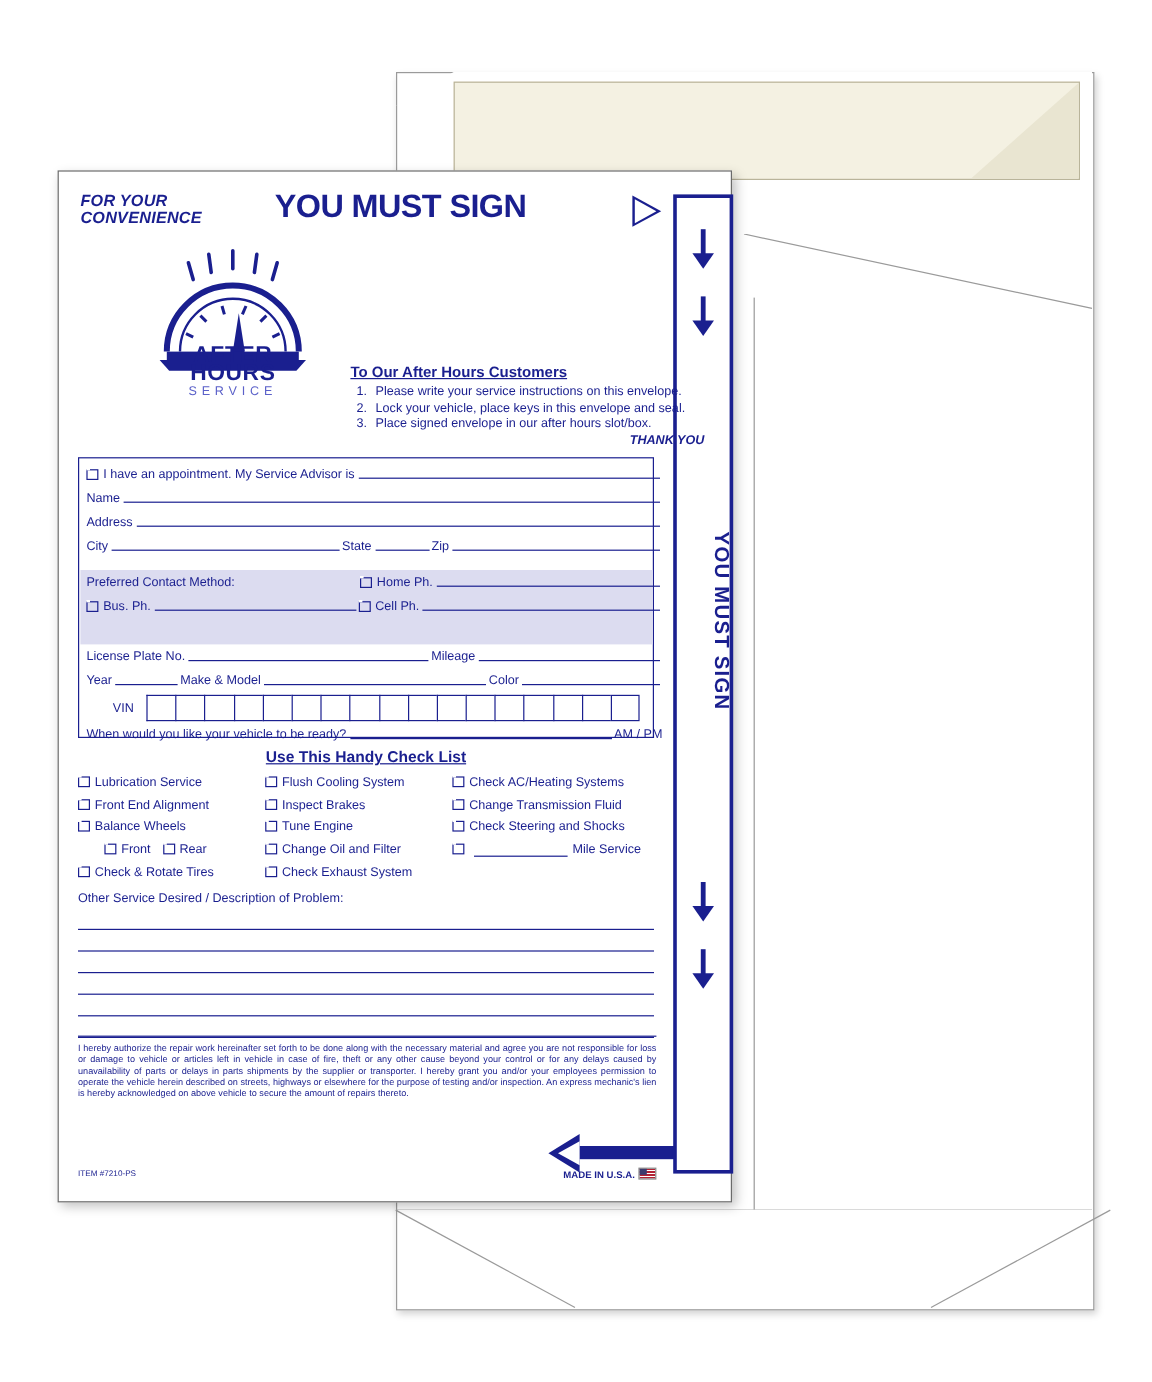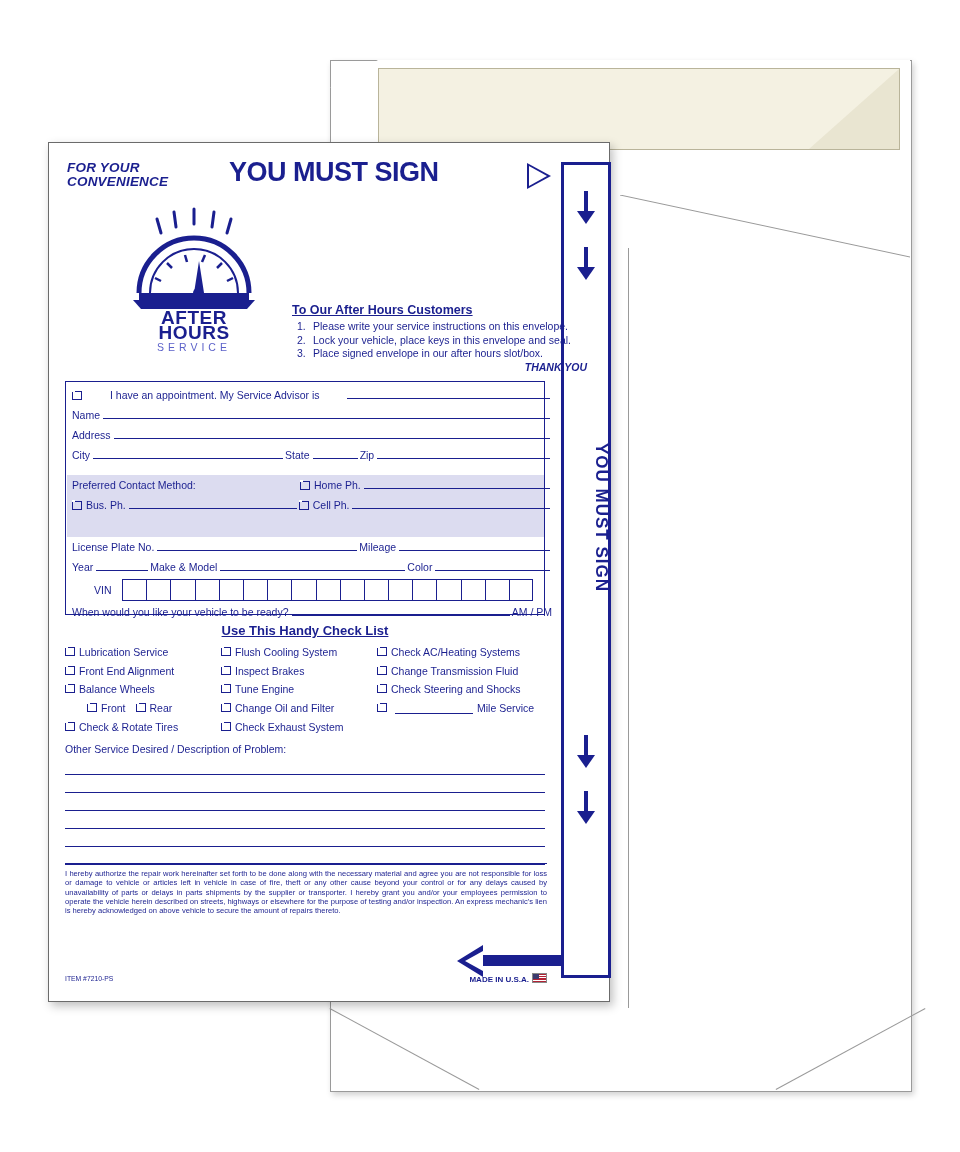--- a/index.html
+++ b/index.html
@@ -121,21 +121,21 @@
     border-right:18px solid #ffffff;
   }
   .band-bottom-bar{
     position:absolute;left:430px;top:812px;width:84px;height:11px;background:#1a1f8f;
   }
 
   
   .logo{position:absolute;left:70px;top:62px;width:150px;height:110px;}
   .logo-txt{
     position:absolute;left:70px;top:146px;width:150px;text-align:center;
-    font-weight:bold;line-height:15px;margin-top:21px;
+    font-weight:bold;line-height:15px;
   }
   .logo-txt .l1{font-size:19px;letter-spacing:.5px;}
   .logo-txt .l2{font-size:19px;letter-spacing:.5px;}
   .logo-txt .l3{font-size:10.5px;letter-spacing:4px;font-weight:normal;color:#5b61c9;}
 
   
   .instr-title{
     position:absolute;left:243px;top:160px;font-weight:bold;font-size:12.5px;
     text-decoration:underline;
   }
@@ -290,21 +290,21 @@
       <div>
           <span class="n">3.</span>
           <span>Place signed envelope in our after hours slot/box.</span>
         </div>
     </div>
     <div class="thank-you">THANK YOU</div>
 
     <div class="cust-box">
       <div class="shade" style="top:93px;height:62px;"></div>
 
-      <div class="row fl" style="top:5px;gap:24px;">
+      <div class="row fl" style="top:5px;">
         <span class="chk"></span>
         <span>I have an appointment.  My Service Advisor is</span>
         <span class="rule"></span>
       </div>
 
       <div class="row fl" style="top:25px;">
         <span>Name</span>
         <span class="rule"></span>
       </div>
 

